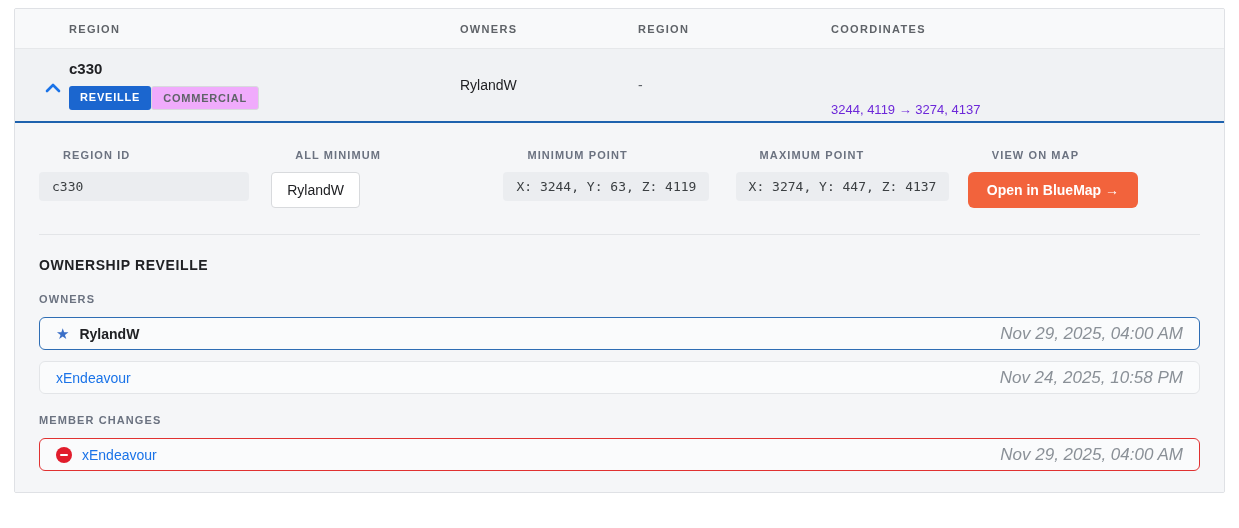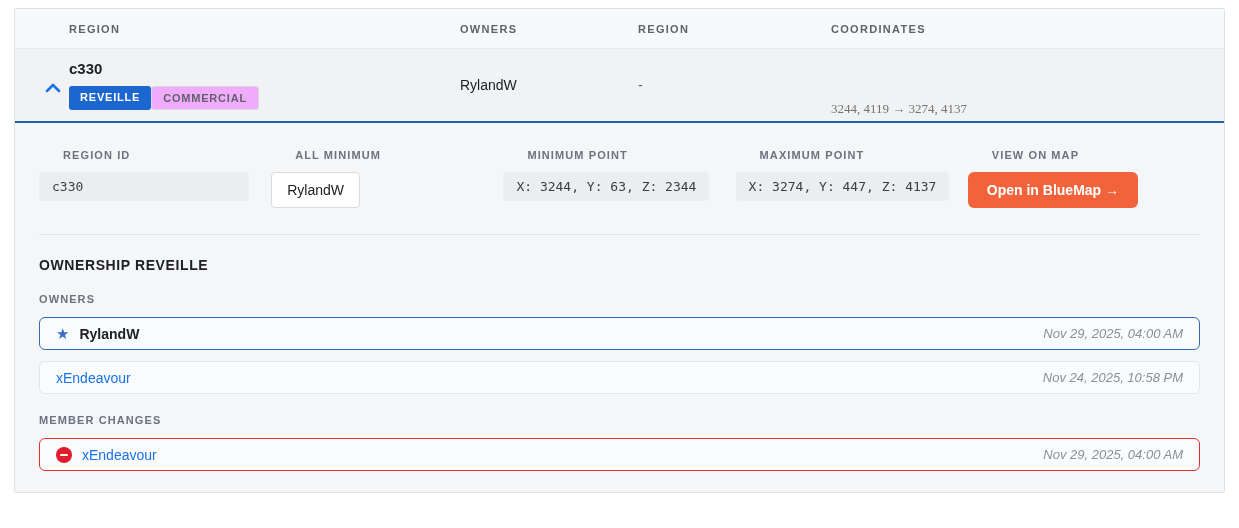--- a/index.html
+++ b/index.html
@@ -23,21 +23,21 @@
   .chevron { position:absolute; left:30px; top:31px; width:16px; height:12px; cursor:pointer; }
   .region-cell { display:flex; flex-direction:column; justify-content:center; }
   .region-name { font-size:15px; font-weight:bold; color:#202124; margin-bottom:9px; }
   .badge-row { display:flex; }
   .badge { font-size:11px; font-weight:bold; letter-spacing:0.8px;
     padding:5px 11px; border-radius:3px; line-height:12px; }
   .badge.primary { background:#1b66cf; color:#ffffff; }
   .badge.outline { background:#f0abfc; color:#5f6368; border:1px solid #d8dadd; }
   .cell-text { font-size:14px; color:#202124; }
   .cell-muted { font-size:14px; color:#5f6368; }
-  .mono { font-family:Liberation Serif, serif; font-size:13px; color:#737373;margin-top:48px; }
+  .mono { font-family:Liberation Sans, sans-serif; font-size:13px; color:#6d28d9;margin-top:48px; }
 
   
   .detail-panel { padding:26px 24px 21px 24px; background:#f5f6f8; }
   .fields { display:flex; }
   .field { flex:1; }
   .field-label { font-size:11px; font-weight:bold; letter-spacing:1.1px;
     color:#6b7280; margin-bottom:11px;margin-left:24px; }
   .value-box { display:inline-block; background:#ebedf0; border-radius:4px;
     padding:7px 13px; font-family:"DejaVu Sans Mono", monospace;
     font-size:13px; color:#3c4043; white-space:nowrap; }
@@ -61,21 +61,21 @@
   .history-row.current { border:1.5px solid #2e6db4; }
   .history-row.removed { border:1.5px solid #e03131; margin-bottom:0; }
   .row-left { display:flex; align-items:center; gap:10px; }
   .star-icon { color:#3b6fc7; font-size:15px; line-height:15px; }
   .owner-name { font-size:14px; font-weight:bold; color:#202124; }
   .link-name { font-size:14px; color:#1a73e8; cursor:pointer; }
   .minus-icon { position:relative; width:16px; height:16px; border-radius:50%;
     background:#e11d2c; display:inline-block; }
   .minus-icon::after { content:""; position:absolute; left:4px; top:7px;
     width:8px; height:2px; background:#ffffff; border-radius:1px; }
-  .timestamp { font-size:13px; font-style:italic; color:#8a9097; }
+  .timestamp { font-size:17px; font-style:italic; color:#8a9097; }
 </style>
 </head>
 <body>
 
 <div class="container">
 
   <div class="table-header">
     <div class="hcell col-region">REGION</div>
     <div class="hcell col-owners">OWNERS</div>
     <div class="hcell col-members">REGION</div>
@@ -106,21 +106,21 @@
       <div class="field">
         <div class="field-label">REGION ID</div>
         <span class="value-box wide">c330</span>
       </div>
       <div class="field">
         <div class="field-label">ALL MINIMUM</div>
         <span class="owner-chip">RylandW</span>
       </div>
       <div class="field">
         <div class="field-label">MINIMUM POINT</div>
-        <span class="value-box">X: 3244, Y: 63, Z: 2344</span>
+        <span class="value-box">X: 3244, Y: 63, Z: 4119</span>
       </div>
       <div class="field">
         <div class="field-label">MAXIMUM POINT</div>
         <span class="value-box">X: 3274, Y: 447, Z: 4137</span>
       </div>
       <div class="field">
         <div class="field-label">VIEW ON MAP</div>
         <button class="map-button">Open in BlueMap →</button>
       </div>
     </div>

